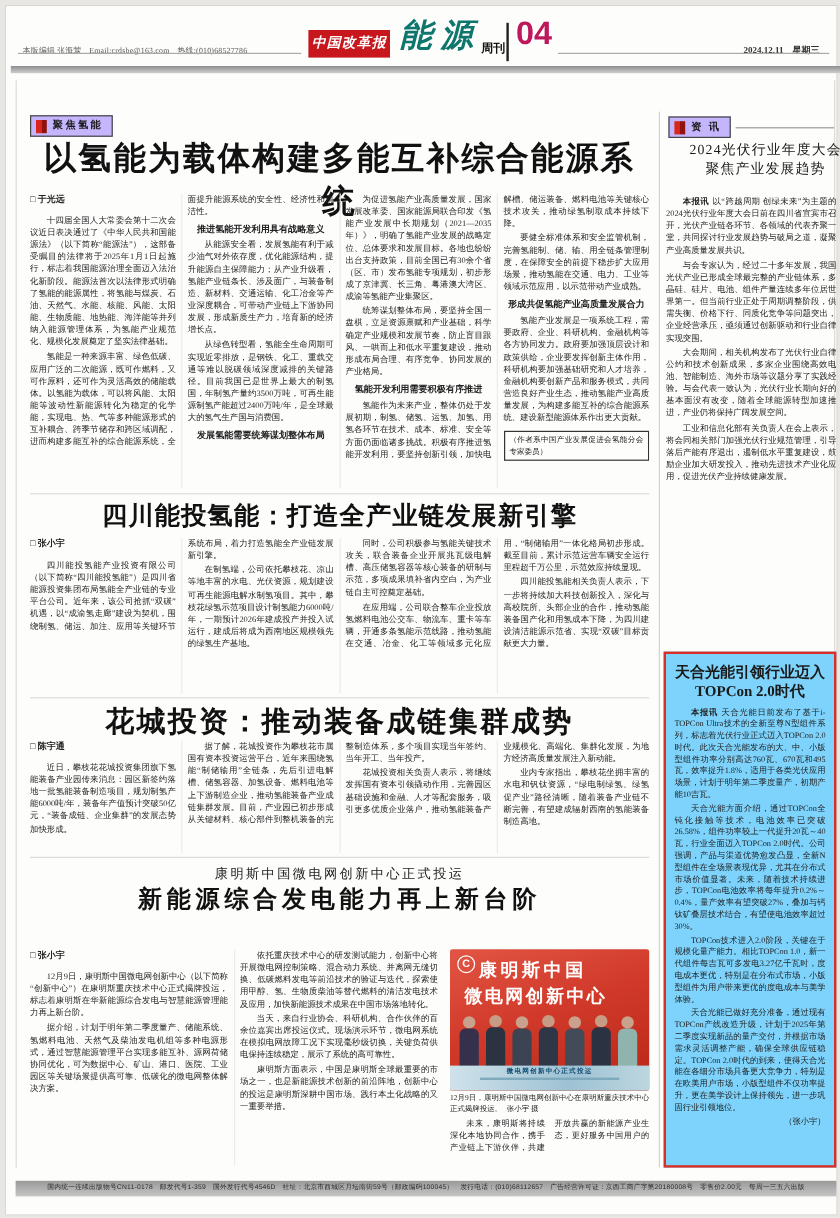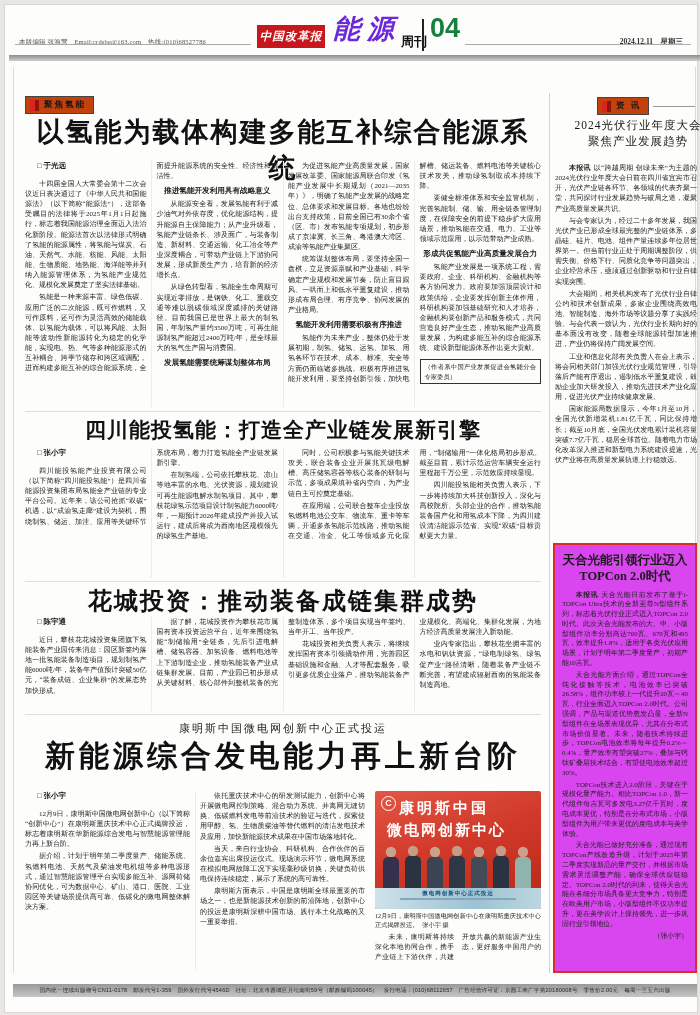--- a/index.html
+++ b/index.html
@@ -8,51 +8,51 @@
   .sheet{position:absolute;left:4px;top:4px;width:692px;height:1007px;background:#fdfdfc;
          border:1px solid #d8d6d2;}
   
   .editor-line{position:absolute;left:14px;top:33px;font-size:6.5px;color:#555;letter-spacing:.2px;}
   .date-line{position:absolute;right:14px;top:32px;font-size:7.5px;color:#333;font-weight:bold;}
   .mast-rule{position:absolute;top:39px;border-top:1px solid #aaa;}
   .logo-box{position:absolute;left:252px;top:20px;width:68px;height:23px;background:#c8161d;
             color:#fff;font-weight:bold;font-style:italic;font-size:11.5px;line-height:23px;
             text-align:center;letter-spacing:1px;}
   .nengyuan{position:absolute;left:328px;top:6px;font-size:27px;font-weight:900;font-style:italic;
-            letter-spacing:7px;color:#6d28d9;}
-  .zhoukan{position:absolute;left:396px;top:28px;font-size:13px;font-weight:bold;color:#111;}
+            letter-spacing:7px;color:#0f766e;}
+  .zhoukan{position:absolute;left:396px;top:28px;font-size:10px;font-weight:bold;color:#111;}
   .mast-vdiv{position:absolute;left:417px;top:14px;width:2px;height:32px;background:#222;}
   .page-no{position:absolute;left:425px;top:8px;font-size:27px;font-weight:bold;
-           font-family:"Liberation Sans",sans-serif;color:#15803d;}
+           font-family:"Liberation Sans",sans-serif;color:#be185d;}
   .gray-bar{position:absolute;left:4px;top:50px;width:692px;height:6px;
             background:linear-gradient(#8d8d8d,#cfcfcf);}
   
   .v-main{position:absolute;left:544px;top:88px;height:880px;width:1px;background:#d5d3cf;}
   .edge-l{position:absolute;left:8px;top:62px;height:906px;width:1px;background:#dddbd7;}
   .edge-r{position:absolute;left:690px;top:62px;height:906px;width:1px;background:#dddbd7;}
   .hdiv{position:absolute;left:20px;width:516px;border-top:1px solid #ddd;}
   
   .tag{position:absolute;display:inline-flex;align-items:center;border:1px solid #444;
-       padding:2px 7px 2px 4px;font-size:8.5px;font-weight:bold;letter-spacing:2px;background:#c2410c;}
+       padding:2px 7px 2px 4px;font-size:8.5px;font-weight:bold;letter-spacing:2px;background:#c4b5fd;}
   .tag .sq{width:9px;height:11px;margin-right:5px;
            background:linear-gradient(90deg,#d9261c 55%,#8e1410 55%);display:inline-block;}
   
   .headline{position:absolute;text-align:center;font-weight:bold;color:#111;}
   .h-big{left:20px;top:109px;width:516px;font-size:27px;letter-spacing:2px;}
   .h-sc{left:20px;top:411px;width:516px;font-size:21px;letter-spacing:1px;}
   .h-hc{left:20px;top:580px;width:516px;font-size:24px;letter-spacing:2px;}
   .kicker{position:absolute;left:20px;top:716px;width:516px;text-align:center;font-size:11px;
           letter-spacing:2px;color:#222;}
-  .h-cm{left:20px;top:731px;width:516px;font-size:30px;letter-spacing:4px;}
+  .h-cm{left:20px;top:731px;width:516px;font-size:20px;letter-spacing:4px;}
   
   .cols{position:absolute;left:20px;width:516px;font-size:7px;line-height:1.45;text-align:justify;
         overflow:hidden;column-gap:10px;column-rule:1px solid #ececea;color:#222;}
   .c4{column-count:4;}
   .para{margin:0 0 2px;text-indent:2em;font-family:Liberation Serif, serif;}
-  .byline{font-weight:bold;font-size:7.5px;margin:0 12px 7px;text-indent:0;}
+  .byline{font-weight:bold;font-size:7.5px;margin:0 0 7px;text-indent:0;}
   .subhead{font-size:7.6px;font-weight:bold;text-align:center;margin:4px 0 3px;text-indent:0;}
   .note{border:1px solid #333;padding:2px 4px;margin-top:4px;font-size:6.3px;display:inline-block;
         text-indent:0;}
   .lead{font-weight:bold;margin-right:3px;}
   
   .cm-row{position:absolute;left:20px;top:786px;width:516px;height:180px;display:flex;gap:10px;}
   .cm-text{width:340px;column-count:2;column-gap:10px;column-rule:1px solid #ececea;
            font-size:7px;line-height:1.45;text-align:justify;overflow:hidden;color:#222;}
   .photo-wrap{width:166px;}
   .photo{position:relative;width:166px;height:118px;overflow:hidden;border-radius:2px;
@@ -67,28 +67,28 @@
   .ph-banner span{display:block;text-align:center;font-size:5.5px;color:#134d74;font-weight:bold;
                   line-height:10px;letter-spacing:1px;}
   .ph-banner i{display:block;margin:0 auto;width:70%;height:2px;background:#7fa9bd;}
   .people{position:absolute;left:0;bottom:14px;width:100%;height:52px;}
   .caption{margin-top:3px;font-size:6.2px;line-height:1.4;text-align:justify;color:#222;}
   .caption b{font-weight:normal;margin-left:4px;white-space:nowrap;}
   .under-photo{margin-top:3px;height:36px;column-count:2;column-gap:8px;font-size:6.8px;
                line-height:1.45;text-align:justify;overflow:hidden;color:#222;}
   
   .r-tag-row{position:absolute;left:552px;top:92px;width:138px;display:flex;align-items:center;}
-  .r-tag-row .tag{position:static;margin-left:40px;}
+  .r-tag-row .tag{position:static;}
   .r-tag-row .ext{flex:1;border-top:1px solid #999;margin-left:4px;}
   .pv-head{position:absolute;left:550px;top:113px;width:142px;text-align:center;font-weight:normal;
            font-size:11.5px;line-height:1.35;letter-spacing:1px;margin-left:12px;}
   .pv-body{position:absolute;left:550px;top:158px;width:142px;height:376px;font-size:7px;
            line-height:1.45;text-align:justify;overflow:hidden;color:#222;}
   .red-box{position:absolute;left:548px;top:538px;width:144px;height:430px;box-sizing:border-box;
-           border:2.5px solid #d93025;background:#d946ef;padding:7px 7px 5px;}
+           border:2.5px solid #d93025;background:#7dd3fc;padding:7px 7px 5px;}
   .tr-head{text-align:center;font-weight:bold;font-size:12.5px;line-height:1.3;margin-bottom:5px;}
   .tr-body{font-size:6.9px;line-height:1.42;text-align:justify;overflow:hidden;height:352px;color:#222;}
   .sign{display:block;text-align:right;margin-top:2px;text-indent:0;}
   
   .footer-bar{position:absolute;left:8px;top:979px;width:684px;height:13px;
               background:linear-gradient(#999,#c6c6c6);color:#2a2a2a;font-size:5.6px;
               line-height:13px;text-align:center;letter-spacing:.2px;overflow:hidden;
               font-family:"Liberation Sans",sans-serif;}
 </style>
 </head>
@@ -225,21 +225,20 @@
   </div>
   <div class="pv-head">
     <div>2024光伏行业年度大会</div>
     <div>聚焦产业发展趋势</div>
   </div>
   <div class="pv-body">
     <p class="para"><span class="lead">本报讯</span><span>以“跨越周期 创绿未来”为主题的2024光伏行业年度大会日前在四川省宜宾市召开，光伏产业链各环节、各领域的代表齐聚一堂，共同探讨行业发展趋势与破局之道，凝聚产业高质量发展共识。</span></p>
     <p class="para">与会专家认为，经过二十多年发展，我国光伏产业已形成全球最完整的产业链体系，多晶硅、硅片、电池、组件产量连续多年位居世界第一。但当前行业正处于周期调整阶段，供需失衡、价格下行、同质化竞争等问题突出，企业经营承压，亟须通过创新驱动和行业自律实现突围。</p>
     <p class="para">大会期间，相关机构发布了光伏行业自律公约和技术创新成果，多家企业围绕高效电池、智能制造、海外市场等议题分享了实践经验。与会代表一致认为，光伏行业长期向好的基本面没有改变，随着全球能源转型加速推进，产业仍将保持广阔发展空间。</p>
     <p class="para">工业和信息化部有关负责人在会上表示，将会同相关部门加强光伏行业规范管理，引导落后产能有序退出，遏制低水平重复建设，鼓励企业加大研发投入，推动先进技术产业化应用，促进光伏产业持续健康发展。</p>
-    <p class="para">国家能源局数据显示，今年1月至10月，全国光伏新增装机1.81亿千瓦，同比保持增长；截至10月底，全国光伏发电累计装机容量突破7.7亿千瓦，稳居全球首位。随着电力市场化改革深入推进和新型电力系统建设提速，光伏产业将在高质量发展轨道上行稳致远。</p>
   </div>
 
   <div class="red-box">
     <div class="tr-head">
       <div>天合光能引领行业迈入</div>
       <div>TOPCon 2.0时代</div>
     </div>
     <div class="tr-body">
       <p class="para"><span class="lead">本报讯</span><span>天合光能日前发布了基于i-TOPCon Ultra技术的全新至尊N型组件系列，标志着光伏行业正式迈入TOPCon 2.0时代。此次天合光能发布的大、中、小版型组件功率分别高达760瓦、670瓦和495瓦，效率提升1.8%，适用于各类光伏应用场景，计划于明年第二季度量产，初期产能10吉瓦。</span></p>
       <p class="para">天合光能方面介绍，通过TOPCon全钝化接触等技术，电池效率已突破26.58%，组件功率较上一代提升20瓦～40瓦，行业全面迈入TOPCon 2.0时代。公司强调，产品与渠道优势愈发凸显，全新N型组件在全场景表现优异，尤其在分布式市场价值显著。未来，随着技术持续进步，TOPCon电池效率将每年提升0.2%～0.4%，量产效率有望突破27%，叠加与钙钛矿叠层技术结合，有望使电池效率超过30%。</p>

